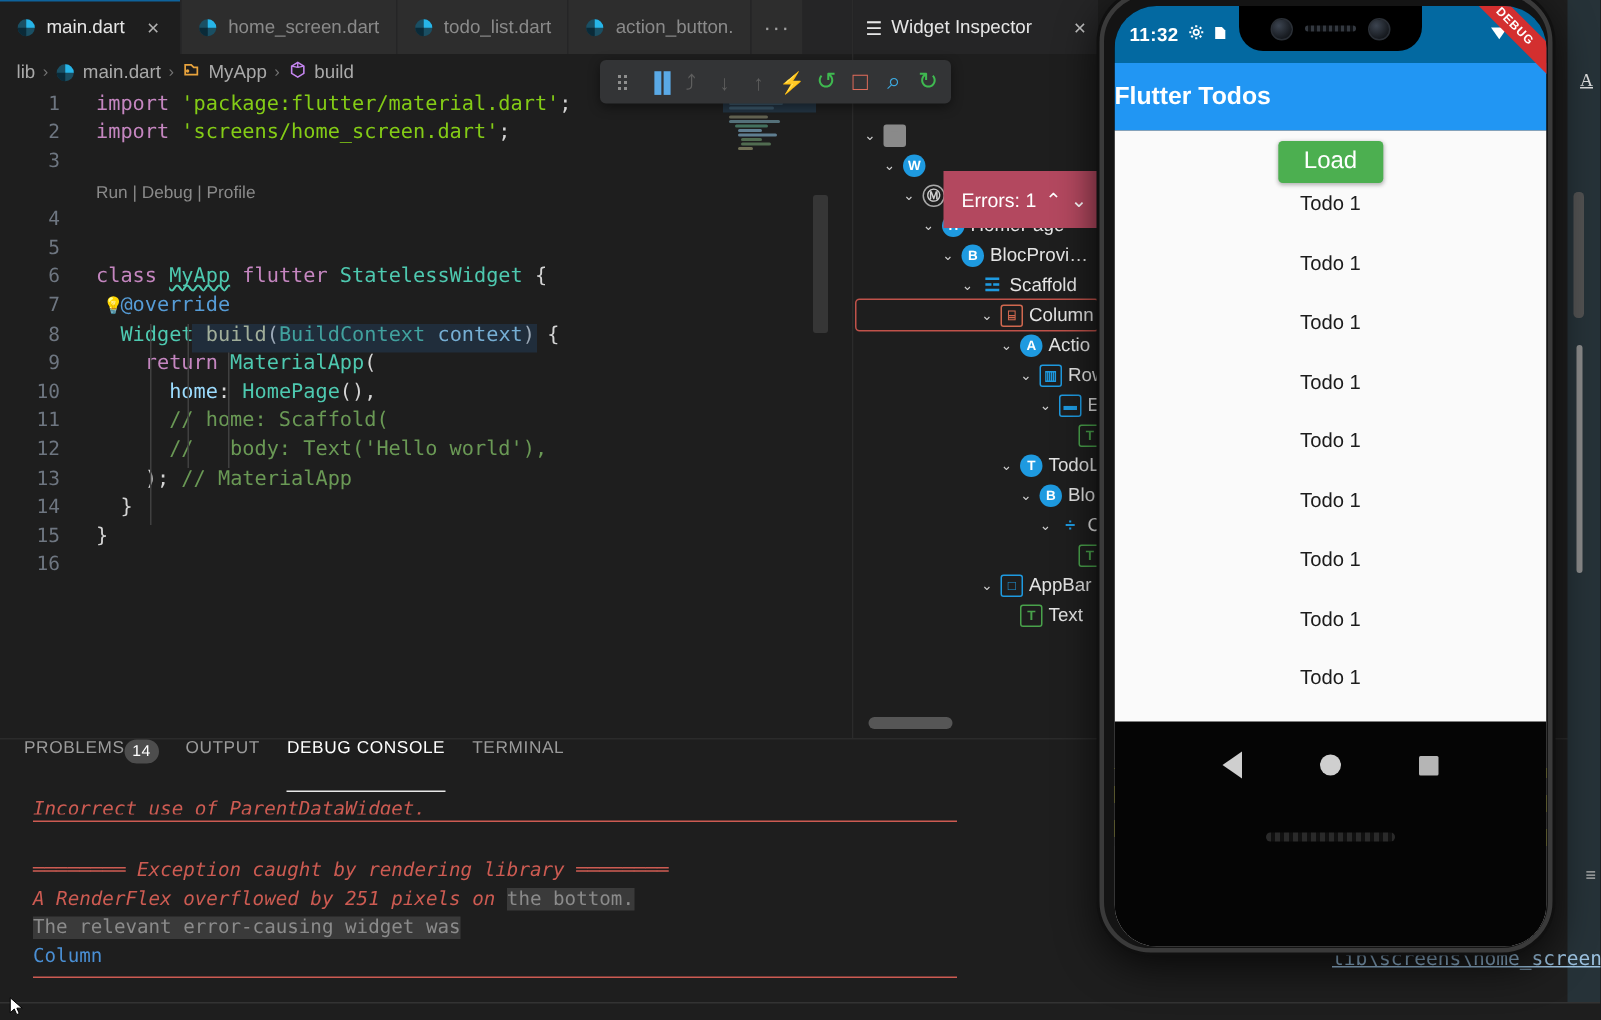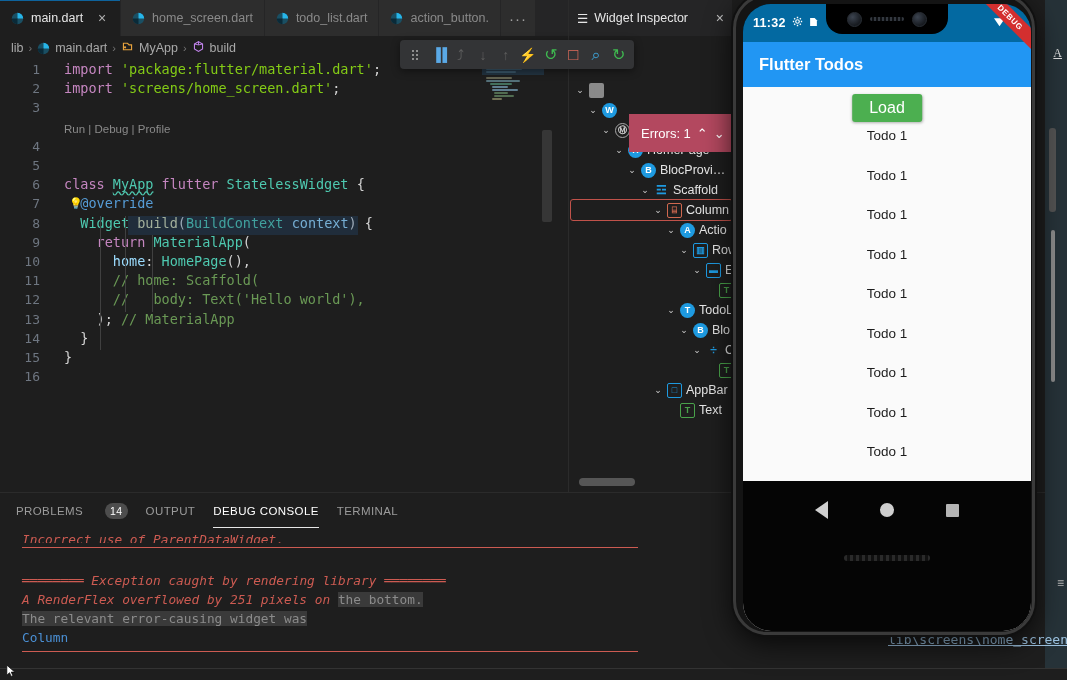--- a/index.html
+++ b/index.html
@@ -146,21 +146,21 @@
 
   
   .panel {
     position: absolute; left: 0; top: 492px; width: 1067px; height: 176px;
     background: #1e1e1e; border-top: 1px solid #2b2b2b;
   }
   .panel-tabs {
     height: 35px; display: flex; align-items: center; gap: 18px;
     padding-left: 16px; font-size: 11.5px; letter-spacing: .4px; color: #9b9b9b;
   }
-  .ptab { display: flex; align-items: center; gap: 22px; height: 35px; position: relative; }
+  .ptab { display: flex; align-items: flex-start; gap: 0; height: 35px; position: relative; }
   .ptab.active { color: #ffffff; }
   .ptab.active::after {
     content: ""; position: absolute; left: 0; right: 0; bottom: 0; height: 1px; background: #e7e7e7;
   }
   .pcount {
     background: #4d4d4d; color: #fff; border-radius: 9px; min-width: 19px; height: 16px;
     display: flex; align-items: center; justify-content: center; font-size: 10.5px; padding: 0 5px;
   }
   .console {
     position: relative; padding: 2px 0 0 22px;
@@ -228,21 +228,21 @@
     background: repeating-linear-gradient(90deg,#33383f 0 2px,#0c0e11 2px 4px);
   }
   .debug-ribbon {
     position: absolute; right: -23px; top: 6px; width: 88px; height: 15px;
     background: #d32f2f; color: #fff; font-size: 8px; font-weight: bold;
     transform: rotate(45deg); display: flex; align-items: center; justify-content: center;
     letter-spacing: .6px; z-index: 6;
   }
   .appbar {
     position: absolute; left: 0; top: 38px; width: 100%; height: 45px;
-    background: #2196f3; display: flex; align-items: center; padding-left: 16px;
+    background: #2196f3; display: flex; align-items: center; 
     color: #fff; font-size: 16.5px; font-weight: bold;
   }
   .appbody {
     position: absolute; left: 0; top: 83px; width: 100%; bottom: 0;
     background: #fafafa;
   }
   .load-btn {
     position: absolute; left: 50%; transform: translateX(-50%); top: 7px;
     background: #4caf50; color: #fff; font-size: 16px;
     padding: 5px 17px; border-radius: 3px; box-shadow: 0 1px 3px rgba(0,0,0,.3);

